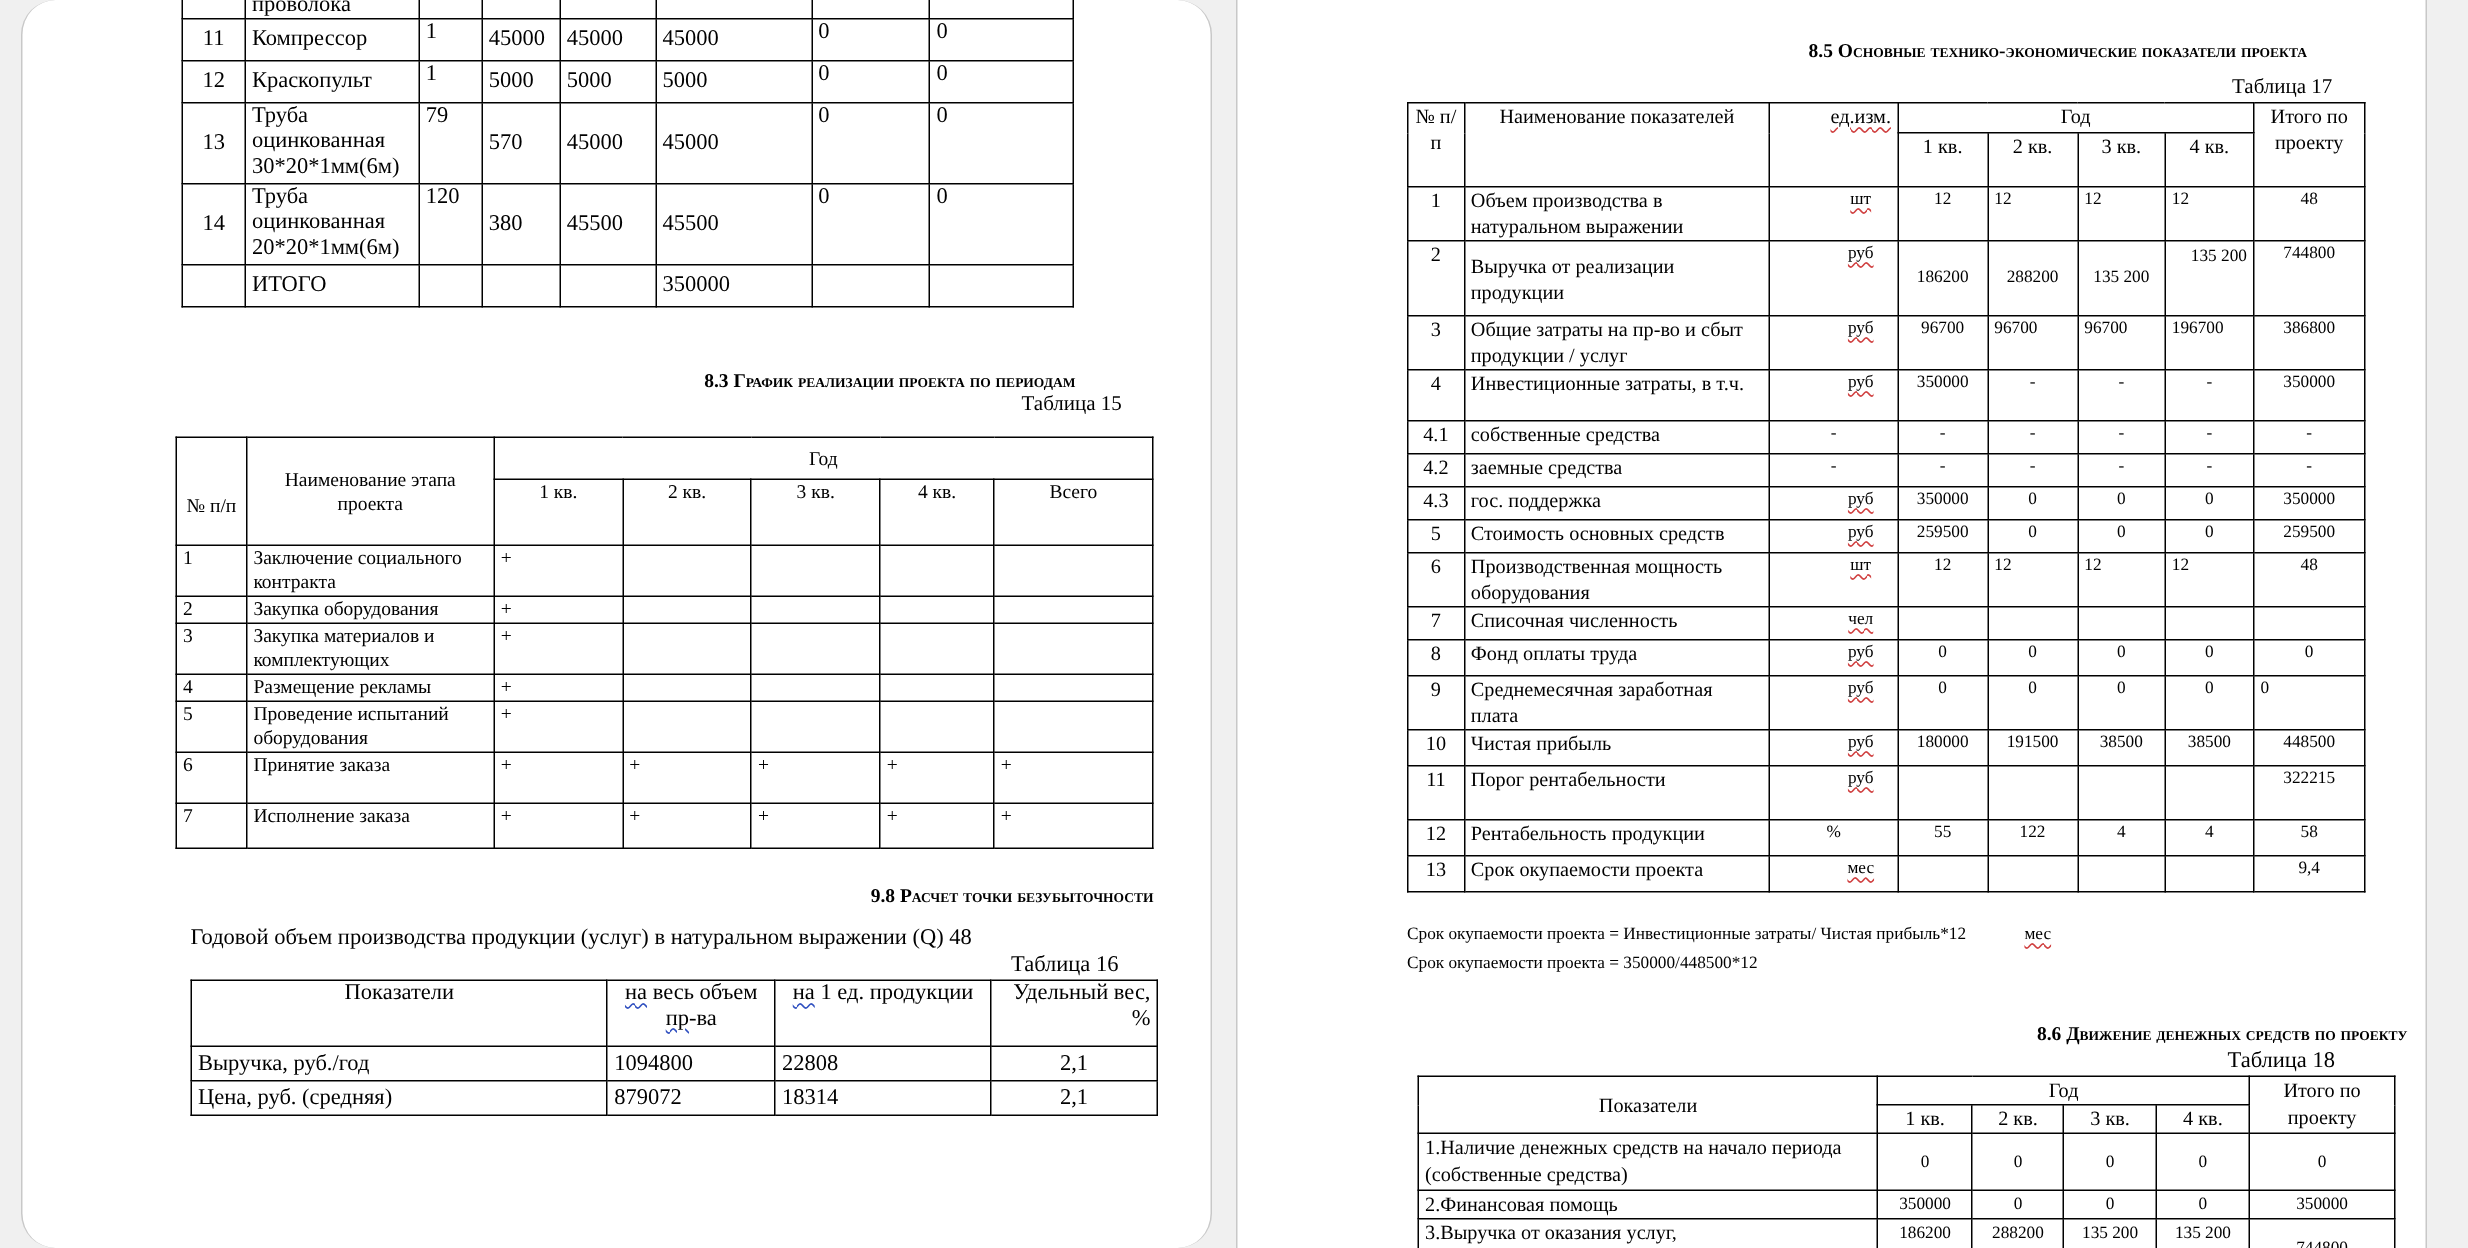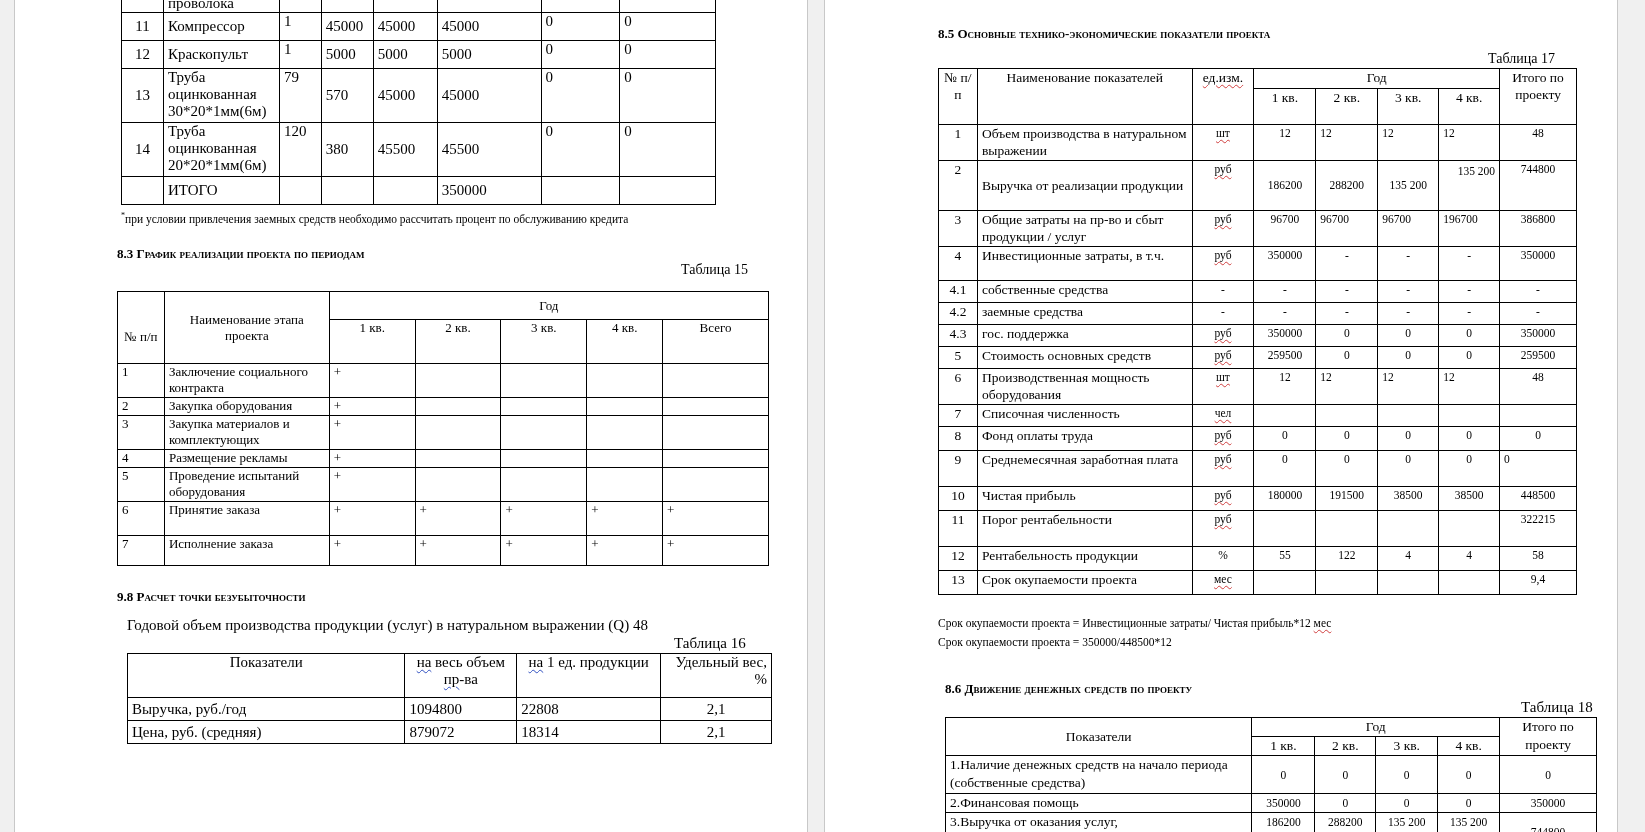--- a/index.html
+++ b/index.html
@@ -5,38 +5,38 @@
   html, body { margin:0; padding:0; }
   body {
     width:1645px; height:832px; overflow:hidden; position:relative;
     background:#f0f0f0;
     font-family:"Liberation Serif", serif; color:#000;
   }
   .page {
     position:absolute; top:0; height:832px; background:#fff;
     border-left:1px solid #c8c8c8; border-right:1px solid #c8c8c8;
   }
-  #page-left { left:14px; width:792px; }
+  #page-left { left:14px; width:792px;border-radius:23px; }
   #page-right { left:824px; width:792px; }
   .abs { position:absolute; }
   table { border-collapse:collapse; position:absolute; }
   td, th { border:1px solid #000; padding:0 4px; font-weight:normal; vertical-align:top; line-height:17px; }
   .t14 td { font-size:15px; }
   .t15 td { font-size:13px; line-height:16px; }
   .t16 td { font-size:15px; }
   .t17 td { font-size:13.5px; line-height:17px; }
   .t17 td.sm { font-size:11.5px; }
   .t18 td { font-size:13.5px; line-height:18px; }
   .t18 td.sm { font-size:11.5px; }
   .c { text-align:center; }
   .r { text-align:right; }
   .mid { vertical-align:middle; }
-  .head { font-weight:bold; font-size:13px; text-align:left; font-variant:small-caps; position:absolute; }
+  .head { font-weight:bold; font-size:13px; text-align:right; font-variant:small-caps; position:absolute; }
   .capt { position:absolute; font-size:14px; }
-  .spell { text-decoration:underline wavy #d04040; text-decoration-thickness:1px; text-underline-offset:2px; }
+  .spell { text-decoration:underline wavy #d04040; text-decoration-thickness:1px; text-underline-offset:2px;margin-left:36px; }
   .gram { text-decoration:underline wavy #3050c0; text-decoration-thickness:1px; text-underline-offset:2px; }
   .note { position:absolute; font-size:11.5px; }
   .ital { position:absolute; font-style:italic; font-size:14.5px; line-height:18px; }
 </style>
 </head>
 <body>
 
 <div class="page" id="page-left">
 
   <table class="t14" style="left:106px; top:-14px; width:595px;">
@@ -107,23 +107,20 @@
       <td></td>
       <td></td>
       <td></td>
       <td class="mid">350000</td>
       <td></td>
       <td></td>
     </tr>
   </tbody>
     </table>
 
-  <div class="note" style="left:106px; top:211px;">
-    <sup style="font-size:8px">*</sup><span>при условии привлечения заемных средств необходимо рассчитать процент по обслуживанию кредита</span>
-  </div>
 
   <div class="head" style="left:102px; width:600px; top:246px;">8.3 График реализации проекта по периодам</div>
   <div class="capt" style="left:666px; top:262px;">Таблица 15</div>
 
   <table class="t15" style="left:102px; top:291px; width:652px;">
     <colgroup>
         <col style="width:47px">
         <col style="width:165px">
         <col style="width:86px">
         <col style="width:86px">
@@ -436,21 +433,21 @@
       <td class="c sm"></td>
       <td class="c sm">9,4</td>
     </tr>
   </tbody>
     </table>
 
   <div class="note" style="left:113px; top:617px;"><span>Срок окупаемости проекта = Инвестиционные затраты/ Чистая прибыль*12 </span><span class="spell">мес</span></div>
   <div class="note" style="left:113px; top:636px;">Срок окупаемости проекта = 350000/448500*12</div>
 
   <div class="head" style="left:120px; width:660px; top:681px;">8.6 Движение денежных средств по проекту</div>
-  <div class="capt" style="left:660px; top:699px; font-size:15px;margin-left:36px;">Таблица 18</div>
+  <div class="capt" style="left:660px; top:699px; font-size:15px;">Таблица 18</div>
 
   <table class="t18" style="left:120px; top:717px; width:652px;">
     <colgroup>
         <col style="width:307px">
         <col style="width:63px">
         <col style="width:61px">
         <col style="width:62px">
         <col style="width:62px">
         <col style="width:97px">
       </colgroup>

